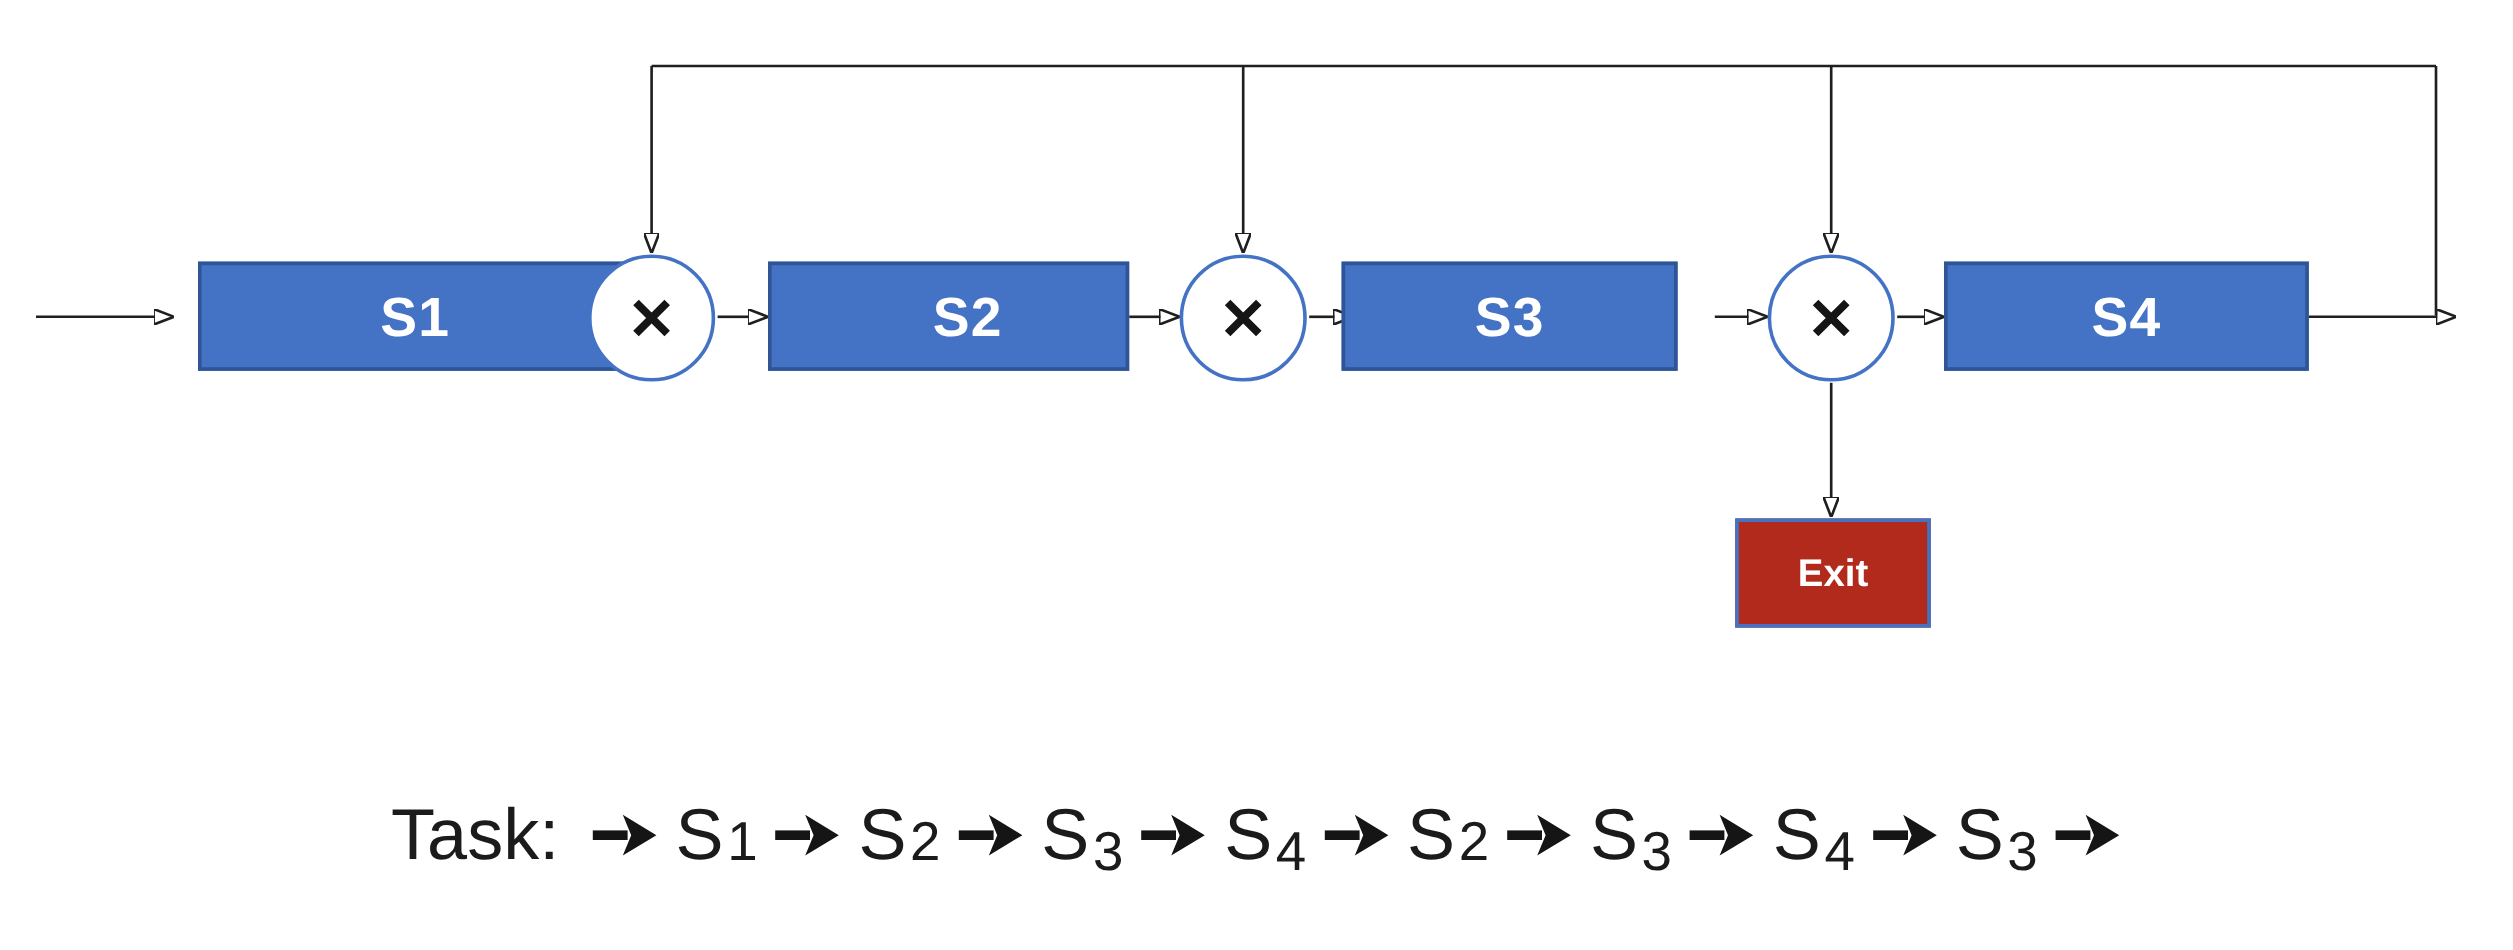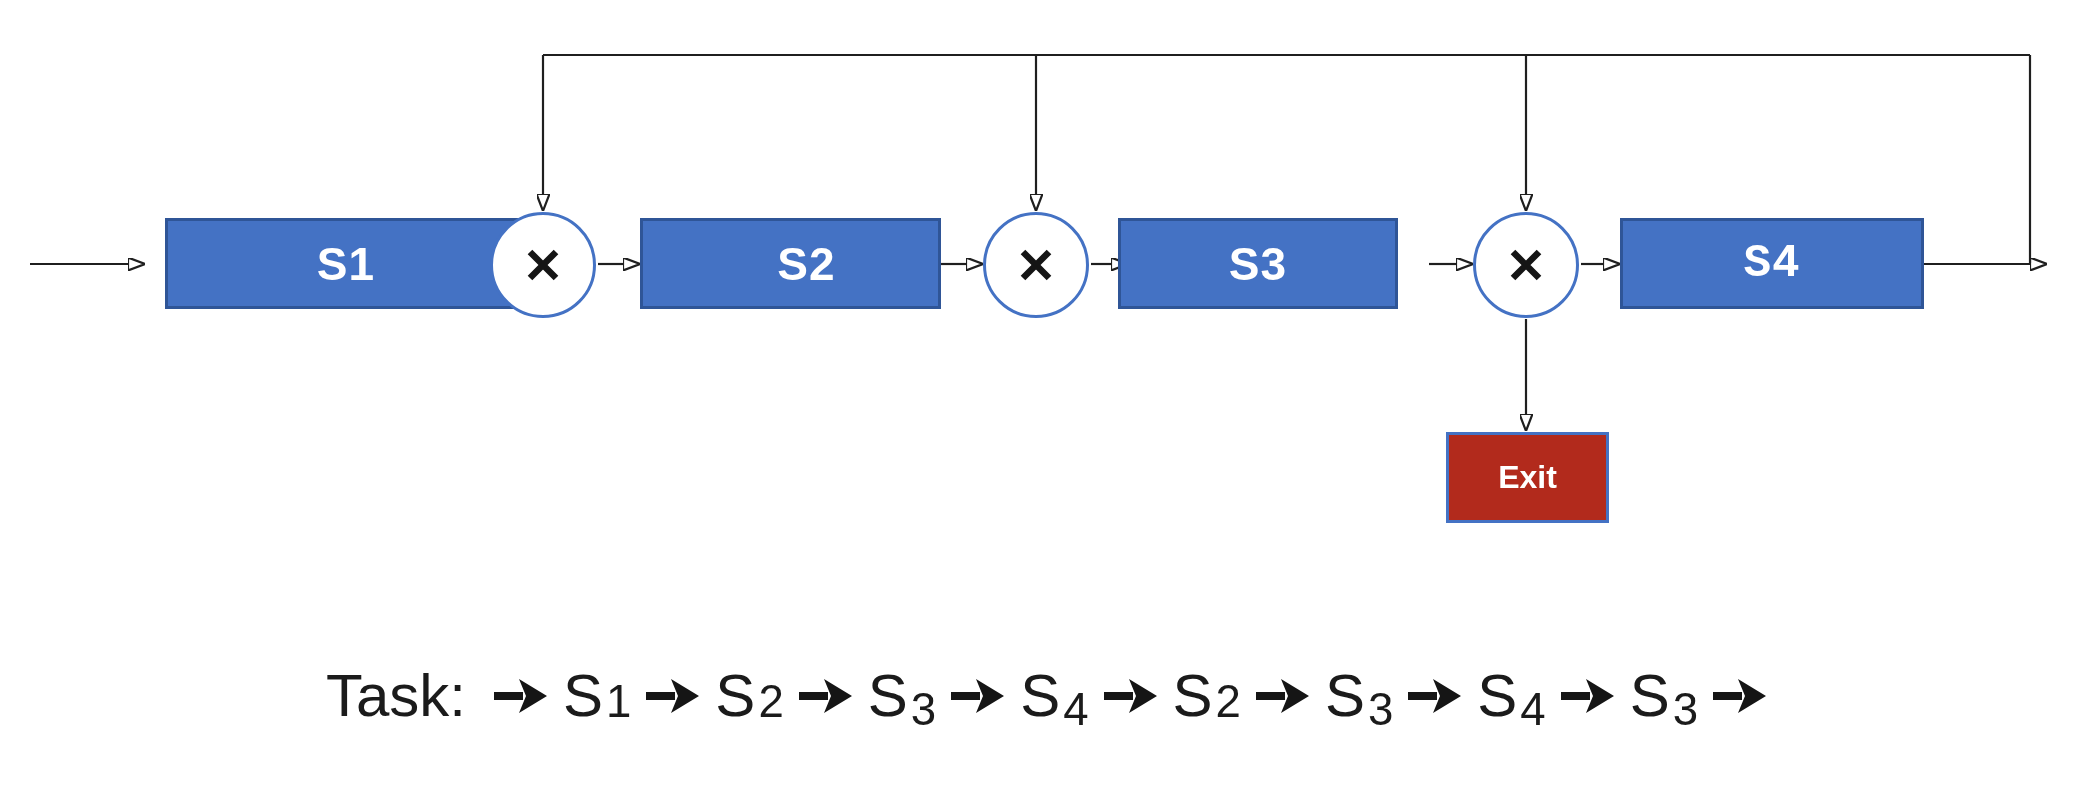--- a/index.html
+++ b/index.html
@@ -14,21 +14,21 @@
   .stage{
     position:absolute;top:218px;height:91px;box-sizing:border-box;
     background:#4472C4;border:3px solid #2F5597;
     color:#ffffff;font-size:46px;font-weight:bold;
     display:flex;align-items:center;justify-content:center;
     letter-spacing:1px;
   }
   #stage-s1{left:145px;width:362px;margin-left:20px;}
   #stage-s2{left:640px;width:301px;padding-left:32px;}
   #stage-s3{left:1118px;width:280px;}
-  #stage-s4{left:1620px;width:304px;font-family:Liberation Mono, monospace;}
+  #stage-s4{left:1620px;width:304px;}
 
   
   .junction{
     position:absolute;top:212px;width:106px;height:106px;box-sizing:border-box;
     background:#ffffff;border:3px solid #4472C4;border-radius:50%;
     display:flex;align-items:center;justify-content:center;
   }
   #junction-1{left:490px;}
   #junction-2{left:983px;}
   #junction-3{left:1473px;}

